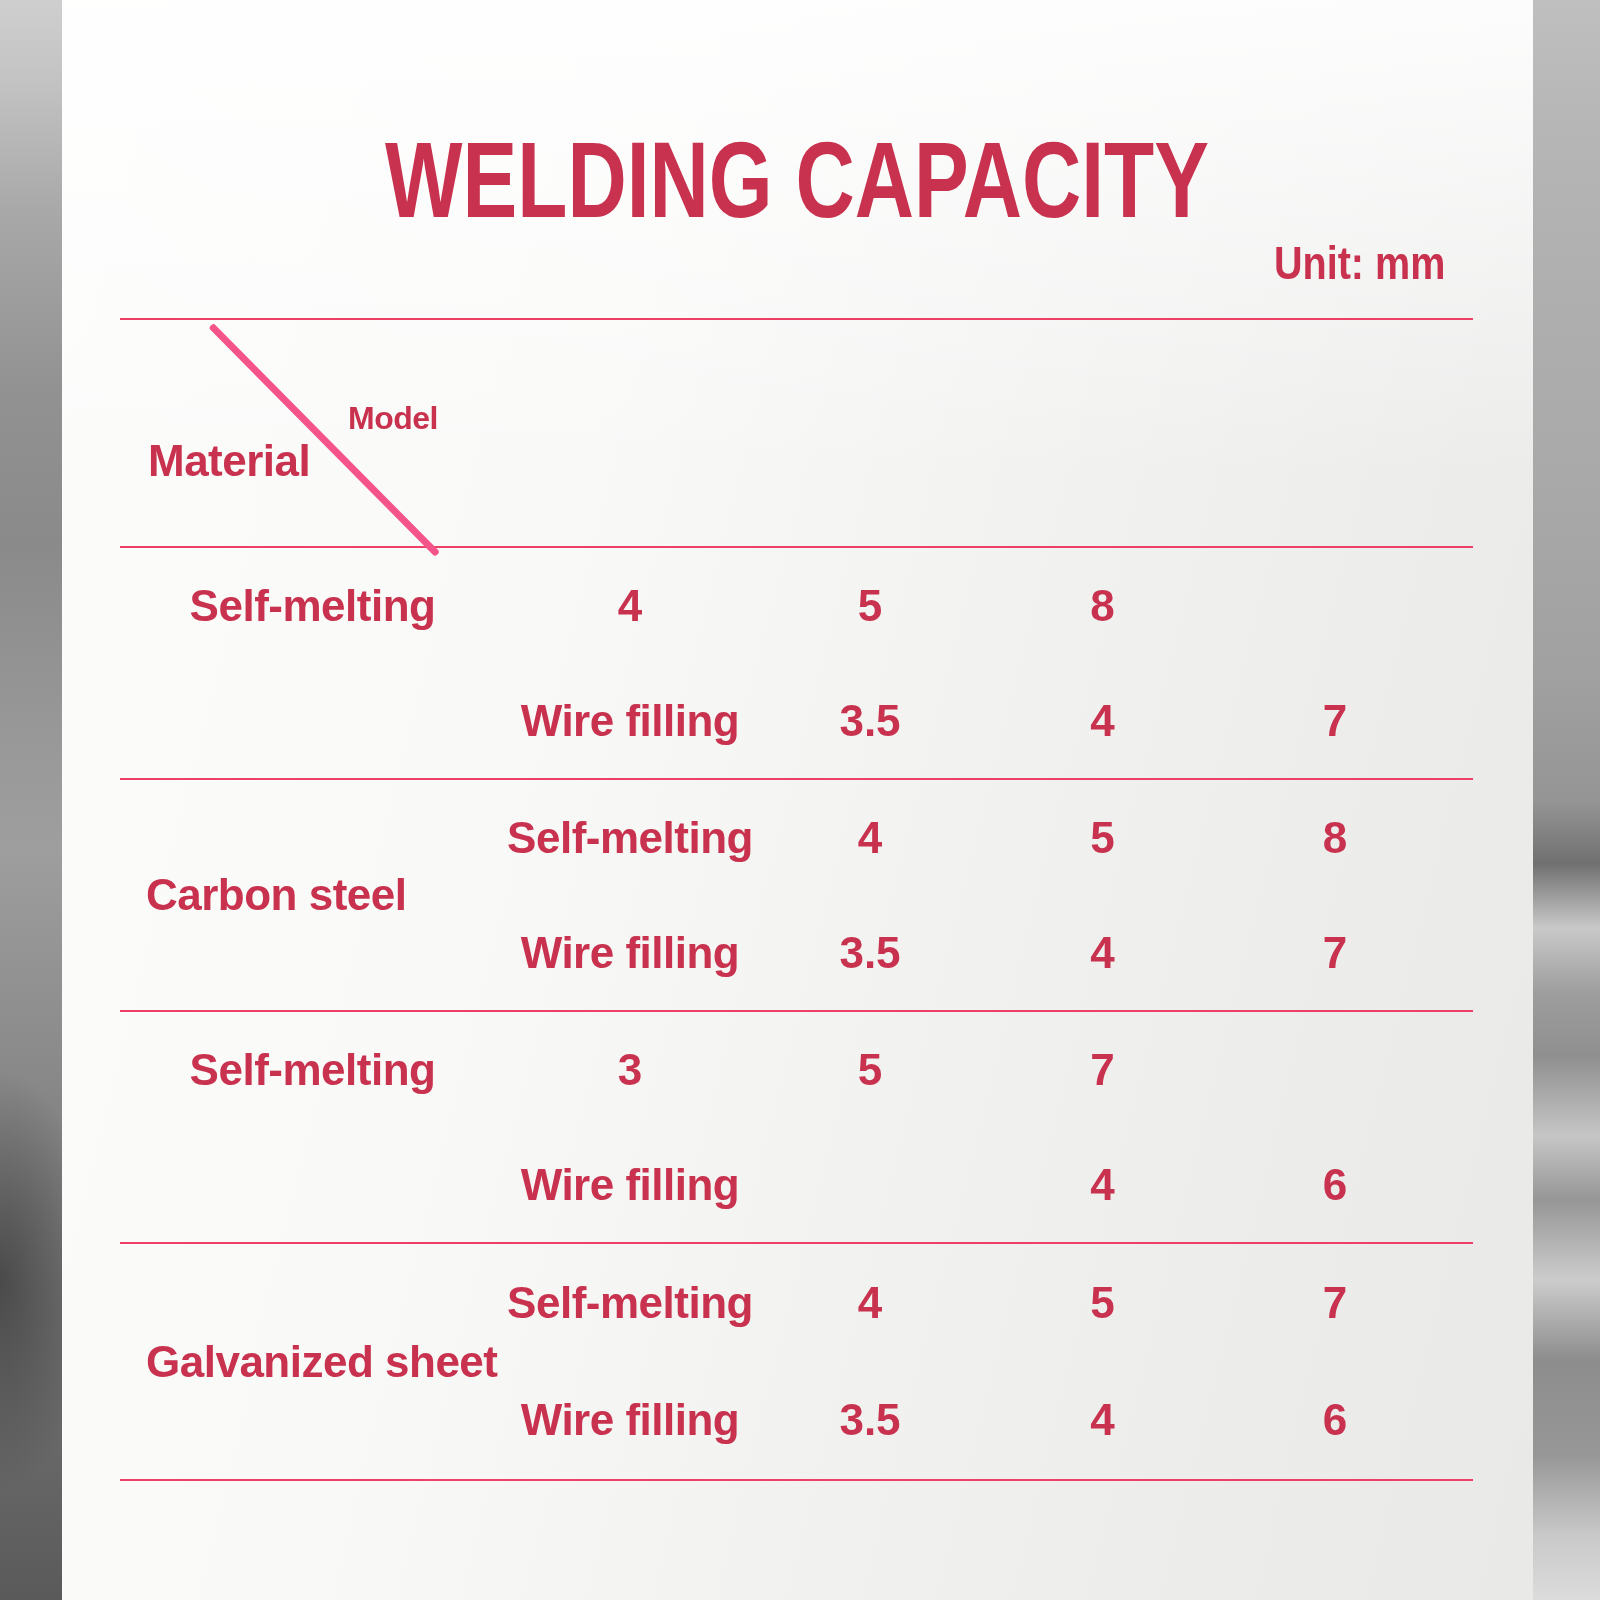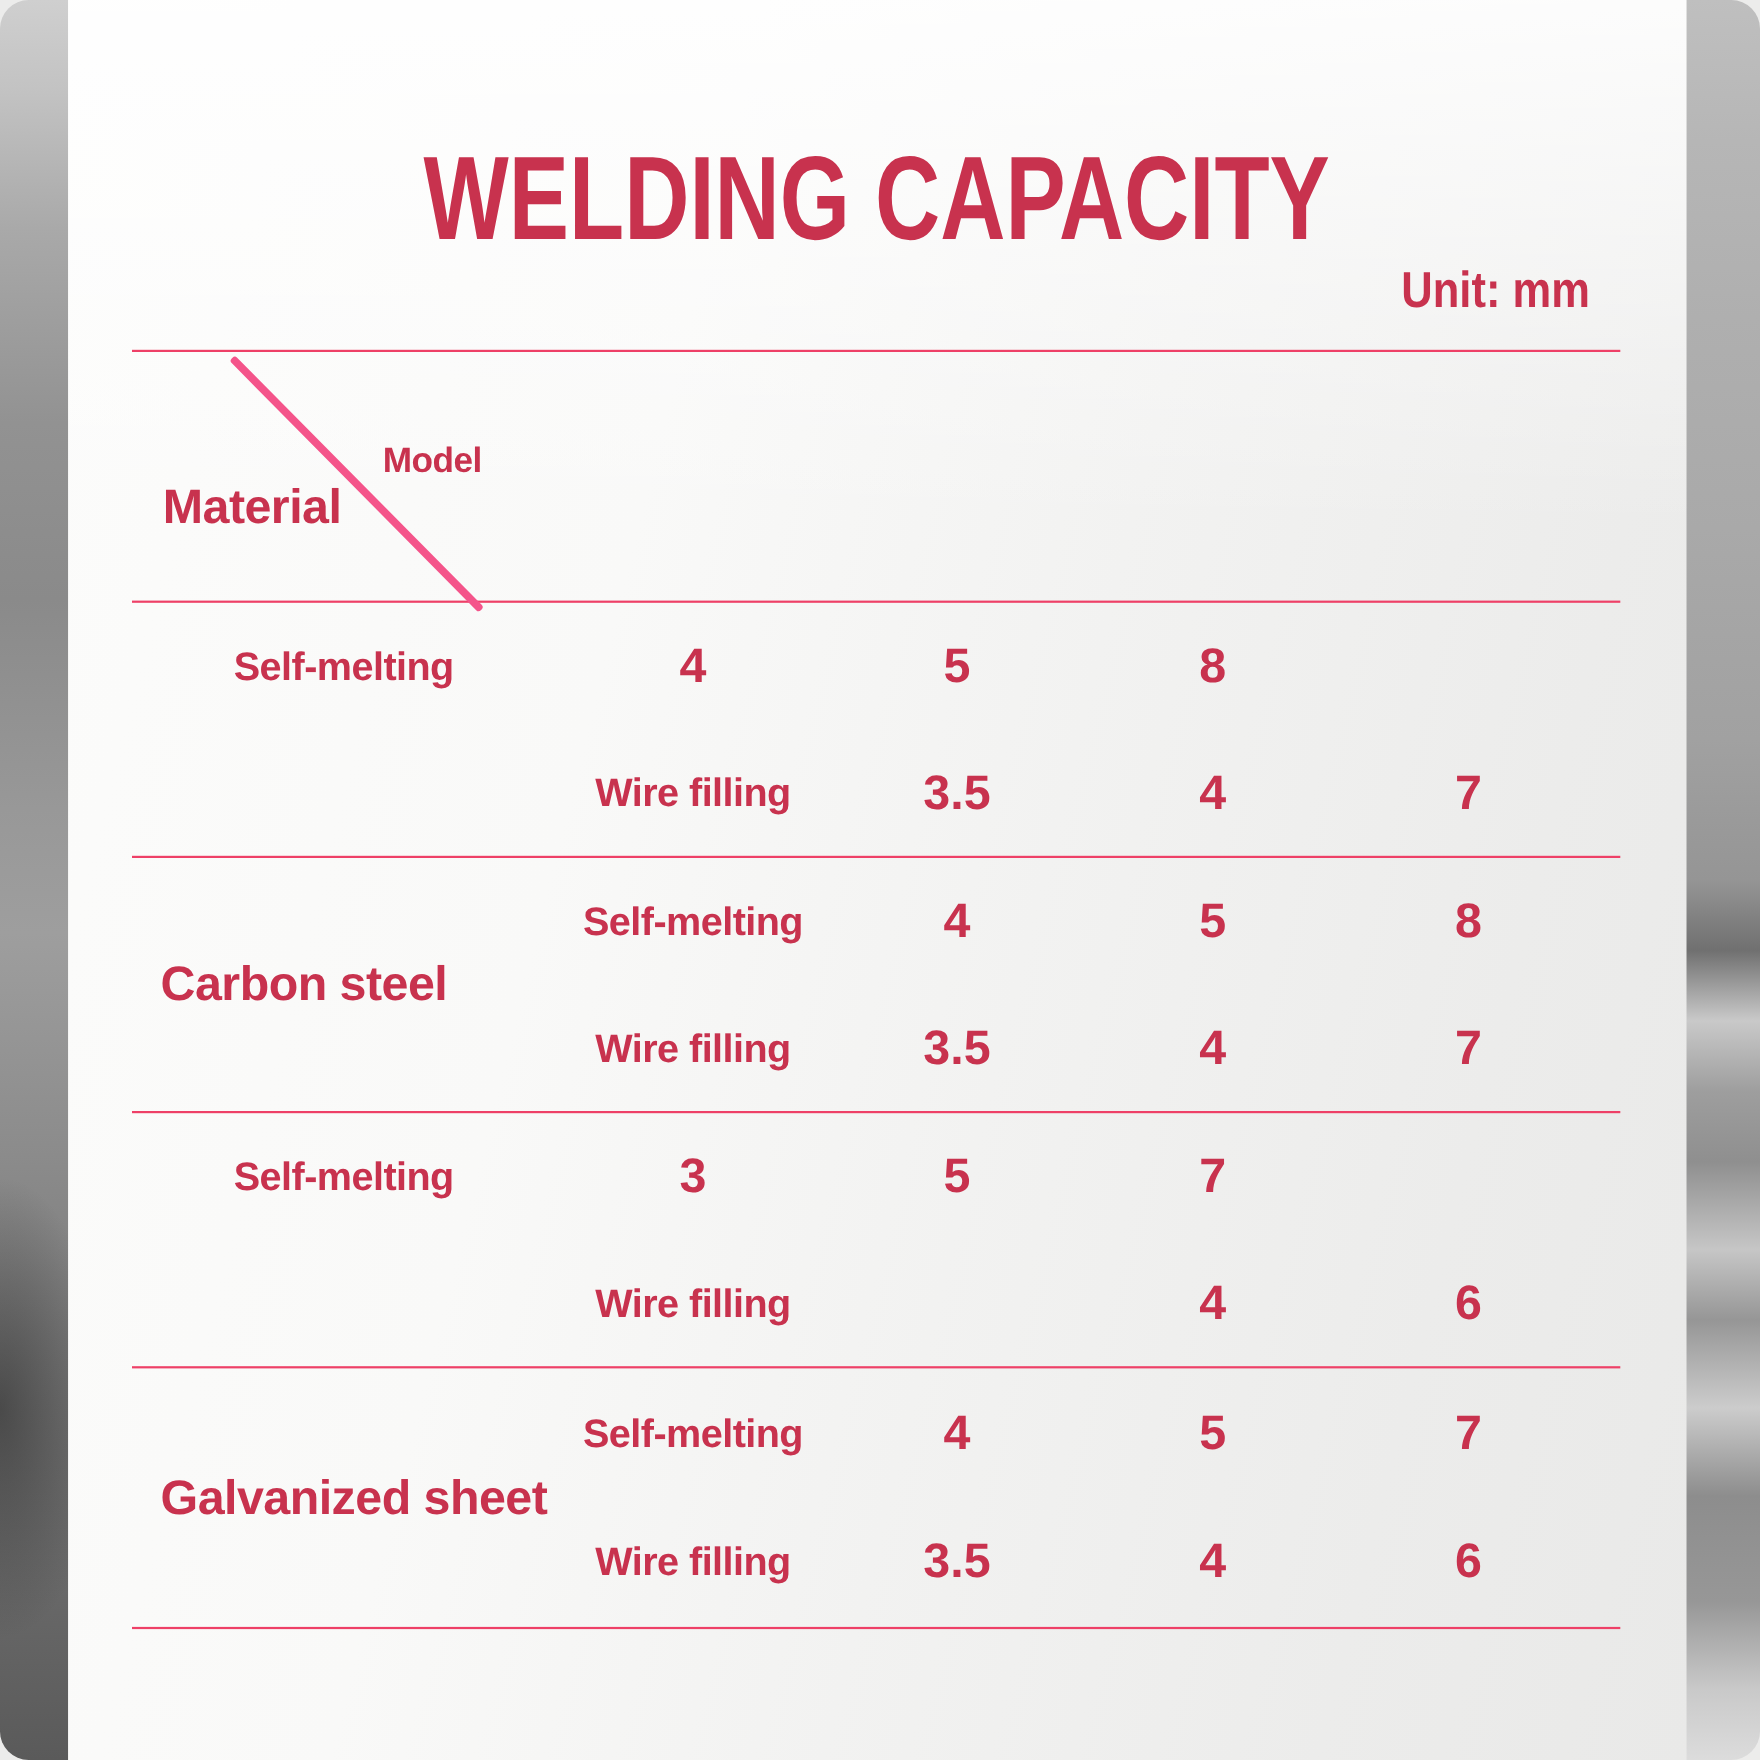--- a/index.html
+++ b/index.html
@@ -7,21 +7,21 @@
     --separator:#ee4067;
     --diagonal:#f4548a;
   }
   html,body{margin:0;padding:0;}
   body{
     width:1600px;height:1600px;
     font-family:"Liberation Sans","DejaVu Sans",sans-serif;
     background:#ececeb;
     overflow:hidden;
   }
-  #screen{position:relative;width:1600px;height:1600px;overflow:hidden;border-radius:26px;}
+  #screen{position:relative;width:1600px;height:1600px;overflow:hidden;}
 
   
   .bg-left{
     position:absolute;left:0;top:0;width:62px;height:100%;
     background-image:
       radial-gradient(ellipse 140px 300px at 0% 80%, rgba(30,30,30,.50), rgba(30,30,30,0) 70%),
       linear-gradient(180deg,#cfcfcf 0%,#c3c3c3 5%,#a9a9a9 13%,#929292 24%,#8a8a8a 34%,
         #989898 46%,#9e9e9e 53%,#8f8f8f 63%,#808080 73%,#717171 84%,#646464 93%,#5a5a5a 100%);
   }
   .bg-right{
@@ -78,21 +78,21 @@
     padding-right:23px;
     box-sizing:border-box;
     align-items:center;
     border-bottom:2px solid var(--separator);
   }
   .group-grid.tall{grid-template-rows:117px 118px;}
   .material-cell{
     grid-row:1 / 3;grid-column:1;align-self:center;
     padding-left:26px;font-size:44px;font-weight:bold;letter-spacing:-0.5px;white-space:nowrap;
   }
-  .type-label{font-size:36px;font-weight:bold;text-align:center;letter-spacing:-0.5px;white-space:nowrap;}
+  .type-label{font-size:44px;font-weight:bold;text-align:center;letter-spacing:-0.5px;white-space:nowrap;}
   .val{font-size:44px;font-weight:bold;text-align:center;}
 </style>
 </head>
 <body>
 
 <div id="screen">
   <div class="bg-left"></div>
   <div class="bg-right"></div>
   <div class="panel"></div>
 

